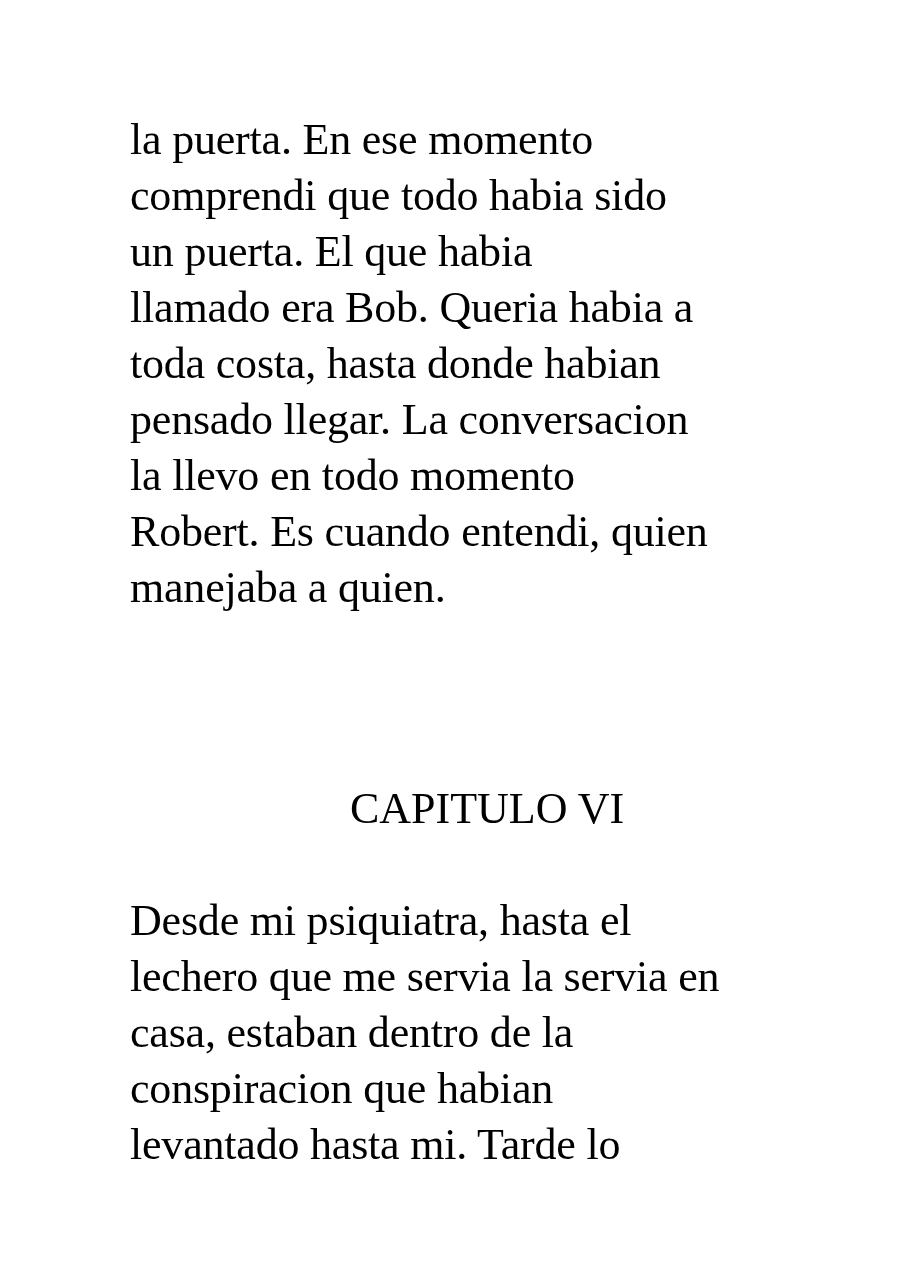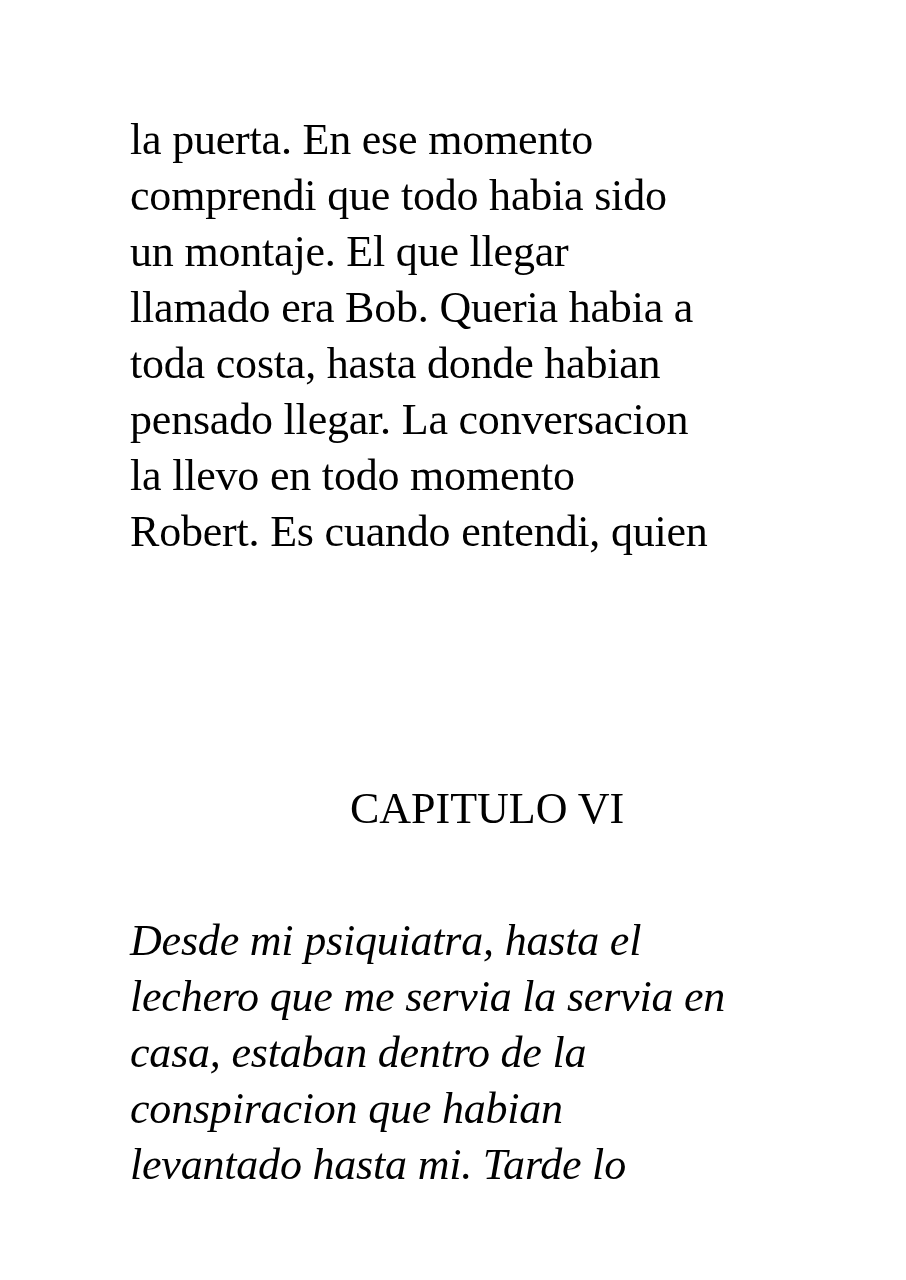--- a/index.html
+++ b/index.html
@@ -40,36 +40,37 @@
     #chapter {
       position: absolute;
       left: 0;
       width: 974px;
       top: 781px;
       text-align: center;
       font-size: 44px;
       line-height: 56px;
       white-space: nowrap;
     }
-    #para2 { top: 913px; font-style: italic; }
+    #para2 { top: 893px; }
   </style>
 </head>
 <body>
 
 <div class="page">
 
   <div class="block" id="para1">
     <span class="line">la puerta. En ese momento</span>
     <span class="line">comprendi que todo habia sido</span>
-    <span class="line">un montaje. El que llegar</span>
+    <span class="line">un puerta. El que habia</span>
     <span class="line">llamado era Bob. Queria habia a</span>
     <span class="line">toda costa, hasta donde habian</span>
     <span class="line">pensado llegar. La conversacion</span>
     <span class="line">la llevo en todo momento</span>
     <span class="line">Robert. Es cuando entendi, quien</span>
+    <span class="line">manejaba a quien.</span>
   </div>
 
   <div id="chapter">CAPITULO VI</div>
 
   <div class="block" id="para2">
     <span class="line">Desde mi psiquiatra, hasta el</span>
     <span class="line">lechero que me servia la servia en</span>
     <span class="line">casa, estaban dentro de la</span>
     <span class="line">conspiracion que habian</span>
     <span class="line">levantado hasta mi. Tarde lo</span>

